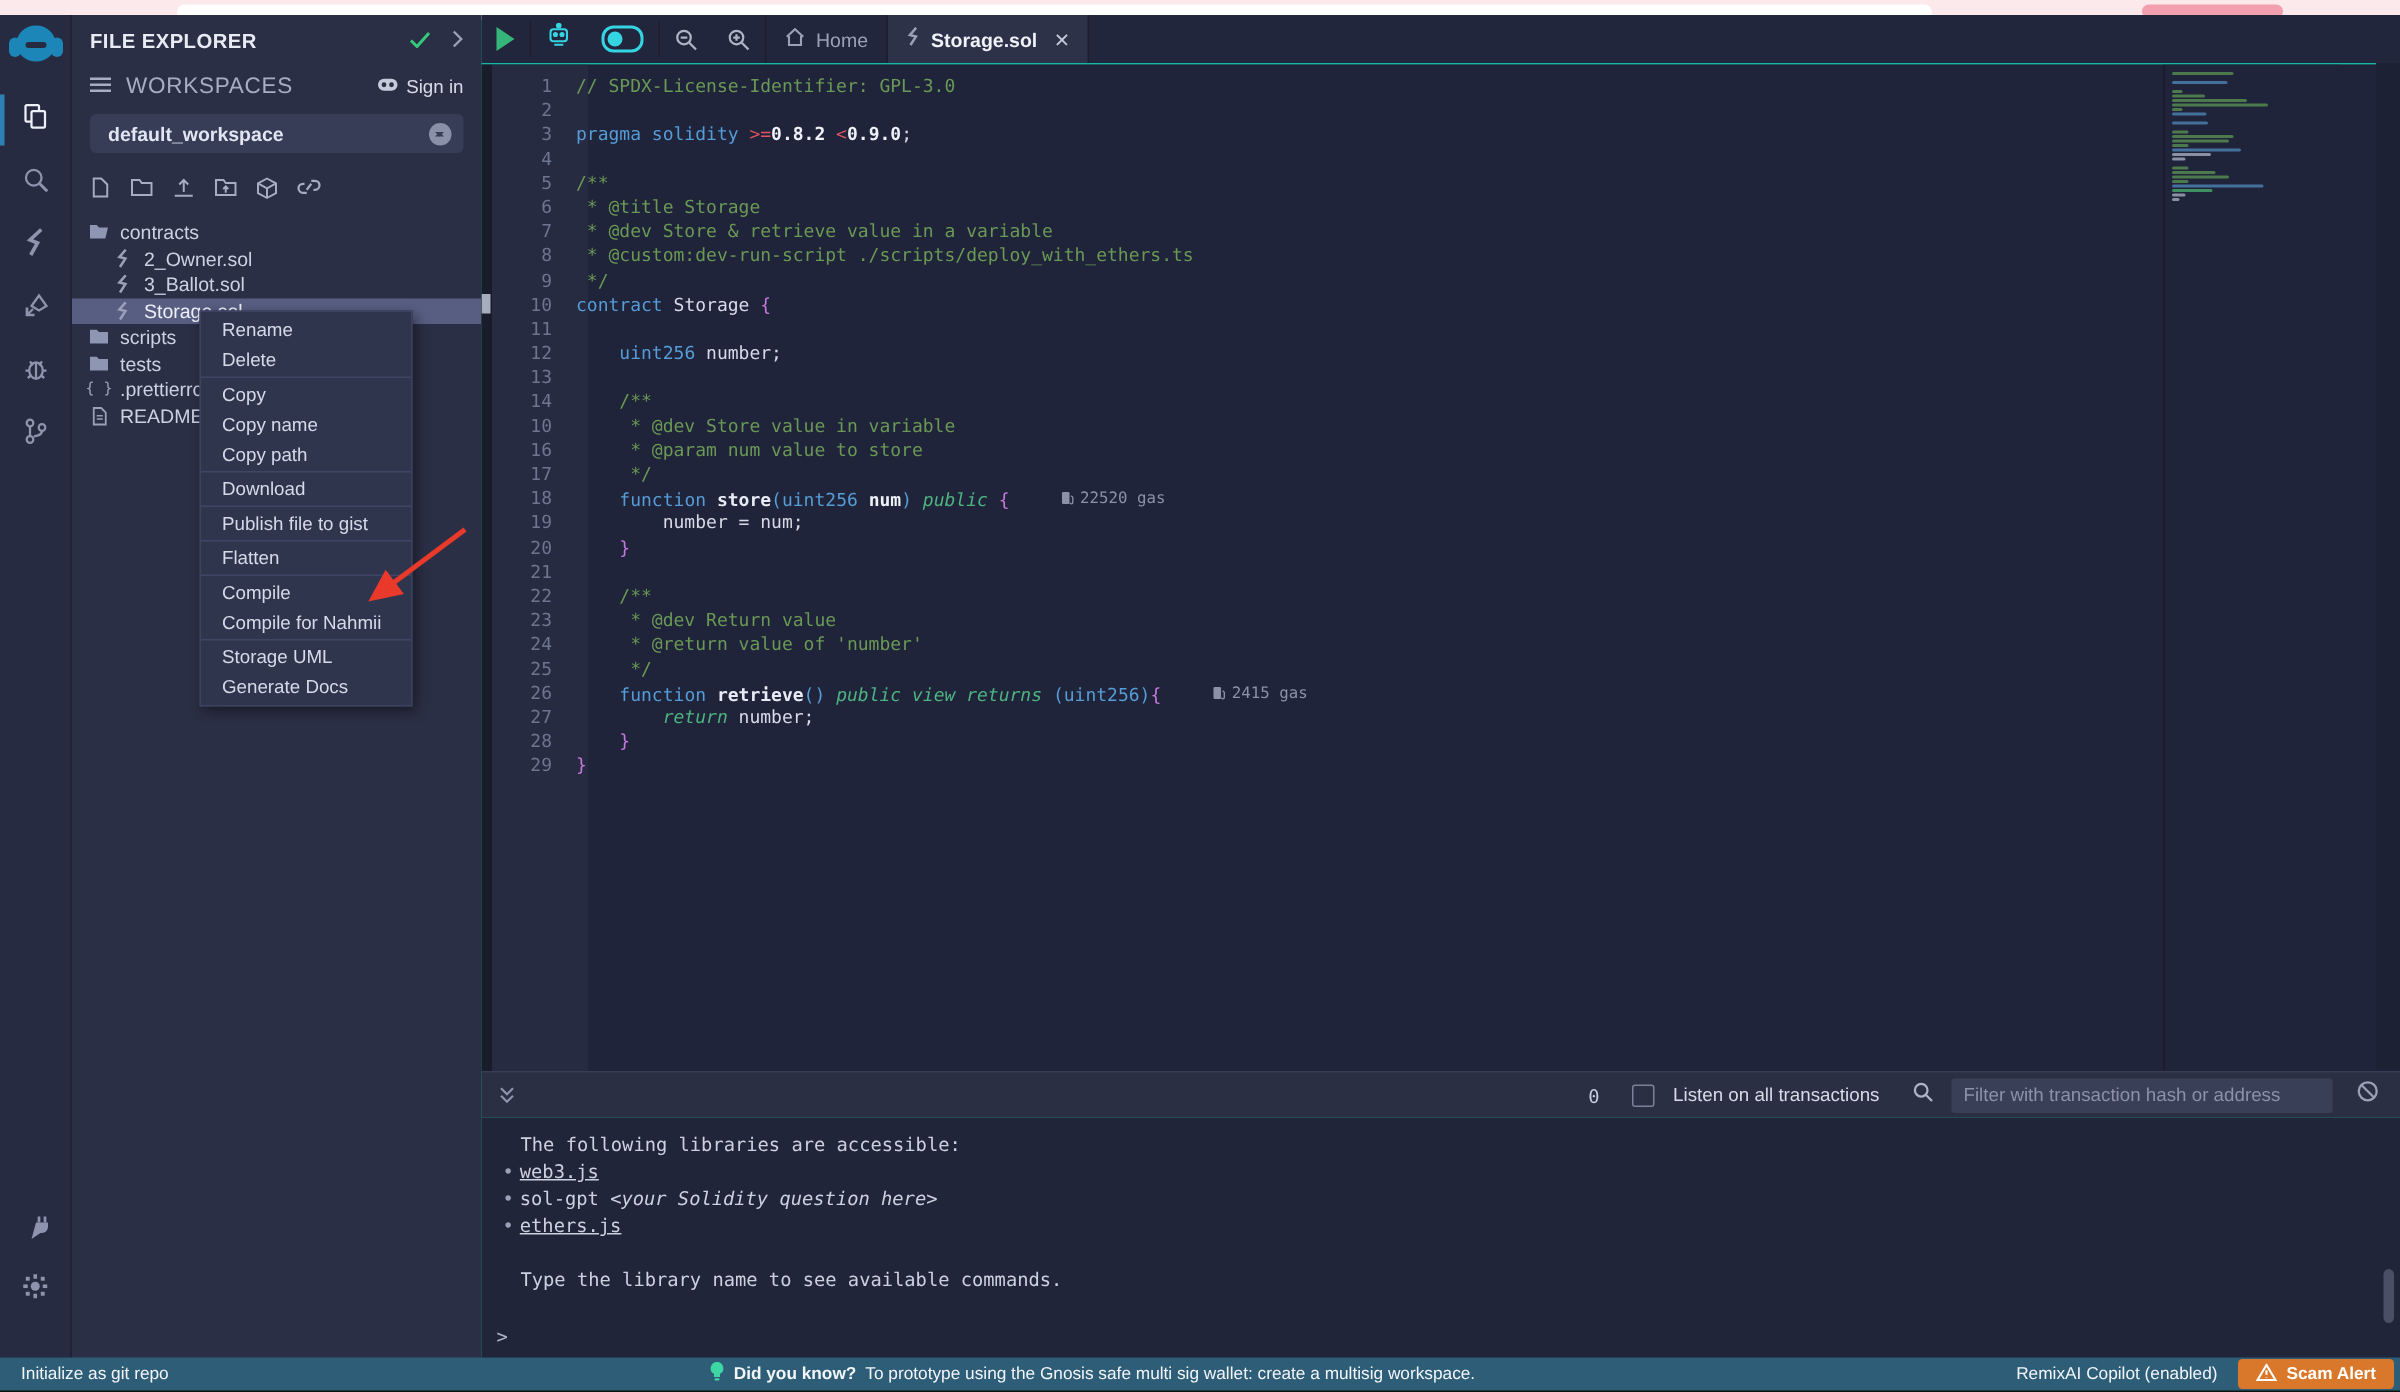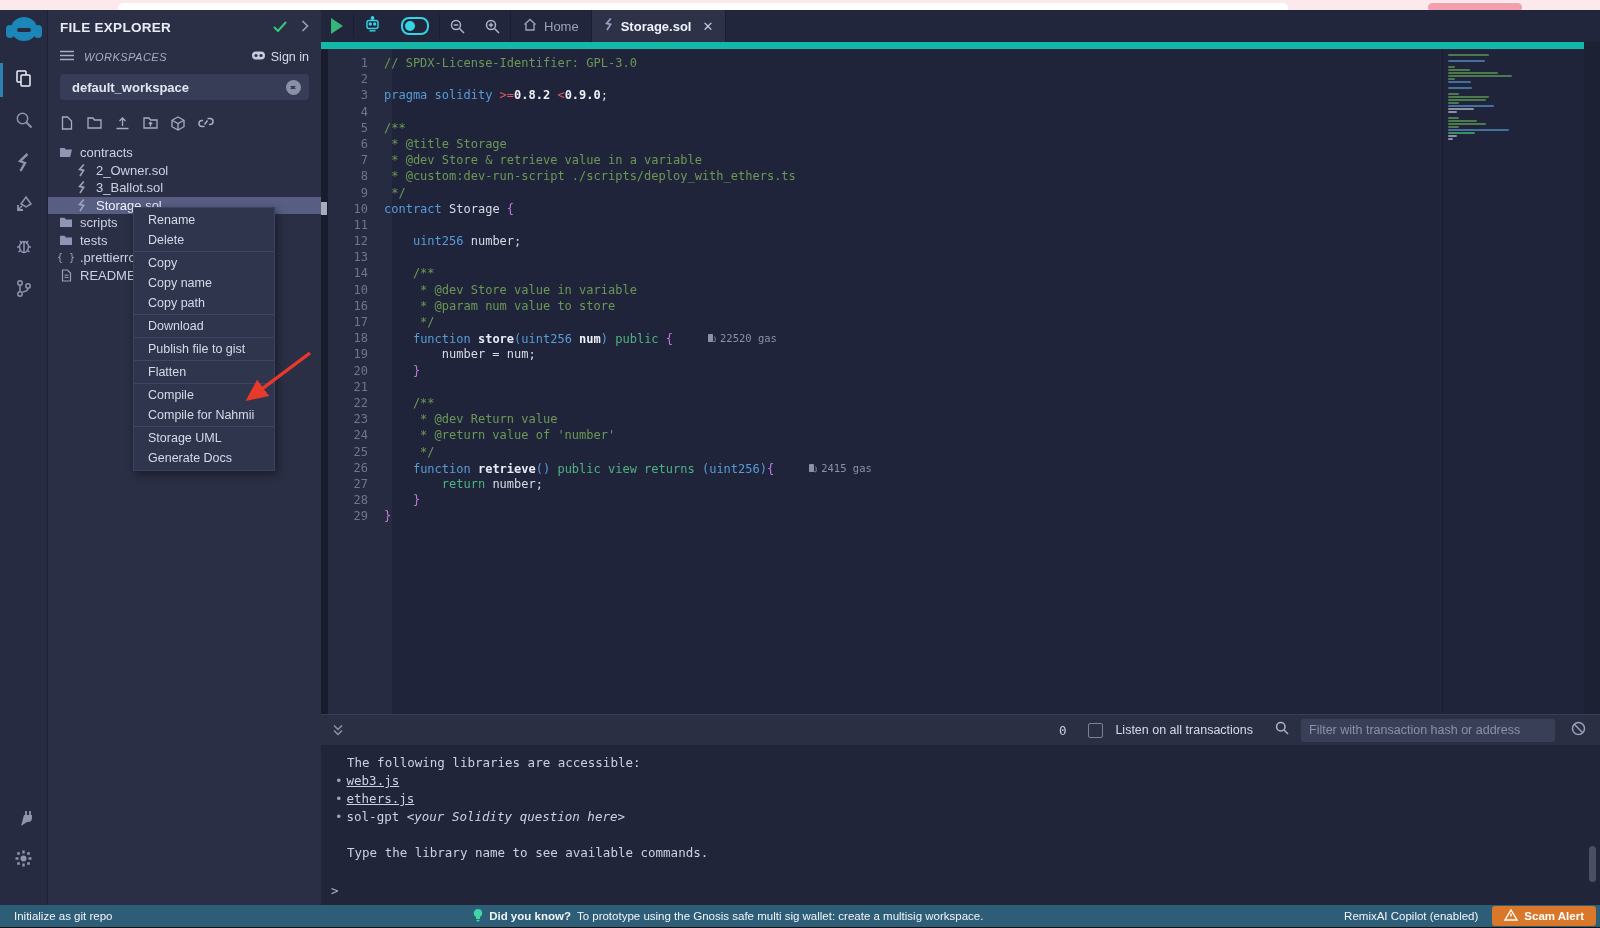--- a/index.html
+++ b/index.html
@@ -24,21 +24,21 @@
   .rail-item svg{stroke:currentColor;fill:none;stroke-width:1.5;}
   .rail-spacer{flex:1;}
   .rail-bottom{margin-bottom:26px;display:flex;flex-direction:column;align-items:center;}
   
   .panel{width:273px;background:#2b2f45;flex-shrink:0;position:relative;font-size:13px;color:#ccd1e3;}
   .fe-header{display:flex;align-items:center;padding:9px 12px 4px 12px;}
   .fe-title{font-size:13.5px;font-weight:bold;color:#e9ebf4;letter-spacing:.3px;flex:1;}
   .fe-check{color:#35c97a;margin-right:14px;}
   .fe-chevron{color:#9aa0b8;font-size:14px;}
   .ws-row{display:flex;align-items:center;padding:10px 12px 4px 12px;color:#a7adc4;}
-  .ws-label{font-size:11px;letter-spacing:.5px;margin-left:10px;flex:1;font-style:italic;}
+  .ws-label{font-size:15px;letter-spacing:.5px;margin-left:10px;flex:1;}
   .signin{display:flex;align-items:center;gap:5px;color:#d7dbe8;font-size:12.5px;cursor:pointer;}
   .ws-select{margin:6px 12px 0 12px;height:26px;background:#373c57;border-radius:4px;display:flex;align-items:center;
     padding:0 8px 0 12px;color:#e2e6f2;font-size:13px;font-weight:bold;}
   .ws-select .ws-name{flex:1;}
   .ws-caret{width:15px;height:15px;border-radius:50%;background:#8a90a8;position:relative;}
   .ws-caret::before{content:"";position:absolute;left:4px;top:3px;border:3.5px solid transparent;border-bottom-color:#373c57;}
   .ws-caret::after{content:"";position:absolute;left:4px;bottom:3px;border:3.5px solid transparent;border-top-color:#373c57;}
   .fe-tools{display:flex;gap:13px;padding:16px 12px 8px 12px;color:#a6acc4;}
   .fe-tools svg{stroke:currentColor;fill:none;stroke-width:1.3;}
   .tree{margin-top:2px;}
@@ -49,40 +49,40 @@
   .braces-glyph{font-family:"DejaVu Sans Mono",monospace;font-size:10px;color:#9aa0b8;}
   
   .context-menu{position:absolute;left:133px;top:207px;width:140px;background:#30354e;border:1px solid #3d4263;
     box-shadow:2px 3px 8px rgba(0,0,0,.45);z-index:30;padding:2px 0;}
   .menu-item{font-size:12.5px;color:#d5dae9;padding:3px 14px;cursor:pointer;white-space:nowrap;}
   .menu-sep{height:1px;background:#3f4565;margin:1px 0;}
   .red-arrow{position:absolute;left:238px;top:346px;z-index:40;}
   
   .main{flex:1;display:flex;flex-direction:column;position:relative;min-width:0;}
   .right-edge{position:absolute;top:32px;bottom:192px;right:0;width:16px;background:#1d2134;z-index:1;}
-  .tabbar{height:32px;background:#22263c;display:flex;align-items:stretch;flex-shrink:0;border-bottom:7px solid #14b8a6;}
+  .tabbar{height:32px;background:#22263c;display:flex;align-items:stretch;flex-shrink:0;border-bottom:1px solid #14b8a6;}
   .tb-btn{display:flex;align-items:center;justify-content:center;padding:0 10px;cursor:pointer;}
   .tb-sep{width:1px;background:#1b1e30;margin:4px 0;}
   .play-tri{width:0;height:0;border-left:12px solid #35b579;border-top:8px solid transparent;border-bottom:8px solid transparent;}
   .toggle{width:24px;height:14px;border:2px solid #35d4e2;border-radius:8px;position:relative;}
   .toggle::before{content:"";position:absolute;left:2px;top:2px;width:10px;height:10px;border-radius:50%;background:#35d4e2;}
   .tab{display:flex;align-items:center;gap:7px;padding:0 12px;font-size:13px;color:#9ba1ba;border-right:1px solid #1b1e30;cursor:pointer;}
   .tab.first{border-left:1px solid #1b1e30;}
   .tab.active{background:#2d3249;color:#f0f2f8;font-weight:bold;}
   .tab .close{font-weight:normal;color:#c3c8da;margin-left:4px;font-size:13px;}
   .editor{flex:1;position:relative;background:#20243a;overflow:hidden;}
   .gap-strip{position:absolute;left:0;top:0;bottom:0;width:7px;background:#191c2b;}
   .gutter-col{position:absolute;left:7px;top:0;bottom:0;width:64px;background:#272b41;}
   .gutter-marker{position:absolute;left:0;top:153px;width:6px;height:13px;background:#c2c7d8;opacity:.85;z-index:3;}
   .code{position:absolute;left:7px;top:6px;right:152px;font-family:"DejaVu Sans Mono",monospace;font-size:12px;z-index:2;}
   .code-row{display:flex;height:16.2px;line-height:16.2px;}
   .ln{width:40px;text-align:right;padding-right:16px;color:#6e7590;flex-shrink:0;}
   .lc{white-space:pre;}
   .tk-cm{color:#6a9955;} .tk-kw{color:#569cd6;} .tk-ty{color:#569cd6;}
-  .tk-fn{color:#e8ebf5;font-weight:bold;} .tk-gr{color:#4db380;}
+  .tk-fn{color:#e8ebf5;font-weight:bold;} .tk-gr{color:#4db380;font-style:italic;}
   .tk-br{color:#c678dd;} .tk-op{color:#e05561;}
   .tk-num{color:#eef1f8;font-weight:bold;} .tk-pl{color:#d7dbe8;}
   .gas{margin-left:34px;color:#8b91a6;font-size:10.5px;display:inline-flex;align-items:center;gap:4px;font-family:"DejaVu Sans Mono",monospace;}
   .minimap{position:absolute;top:0;bottom:0;right:40px;width:112px;background:#20243a;border-left:1px solid rgba(0,0,0,.25);padding:5px 0 0 5px;z-index:2;}
   .mm-bar{height:2px;margin-bottom:1px;border-radius:1px;}
   
   .term-header{height:30px;background:#2b2f44;border-top:1px solid #383d55;display:flex;align-items:center;flex-shrink:0;z-index:4;position:relative;padding:0 14px 0 10px;}
   .th-chevrons{color:#8d93ab;cursor:pointer;display:flex;}
   .th-right{margin-left:auto;display:flex;align-items:center;gap:12px;}
   .th-badge{color:#c7ccdd;font-size:12.5px;font-family:"DejaVu Sans Mono",monospace;margin-right:10px;}
@@ -572,22 +572,22 @@
                 </g>
               </svg>
           </span>
         </div>
       </div>
 
       <div class="term-body">
         <div class="term-lines" id="term-lines">
             <div class="t-line"><span>The following libraries are accessible:</span></div>
             <div class="t-line bullet"><span class="t-bullet">•</span><span class="t-link">web3.js</span></div>
+            <div class="t-line bullet"><span class="t-bullet">•</span><span>sol-gpt </span><span class="t-em">&lt;your Solidity question here&gt;</span></div>
             <div class="t-line bullet"><span class="t-bullet">•</span><span class="t-link">ethers.js</span></div>
-            <div class="t-line bullet"><span class="t-bullet">•</span><span>sol-gpt </span><span class="t-em">&lt;your Solidity question here&gt;</span></div>
             <div class="t-line"></div>
             <div class="t-line"><span>Type the library name to see available commands.</span></div>
           </div>
         <div class="term-prompt">&gt;</div>
         <div class="term-scroll"></div>
       </div>
     </section>
   </div>
 
   <div class="statusbar">

